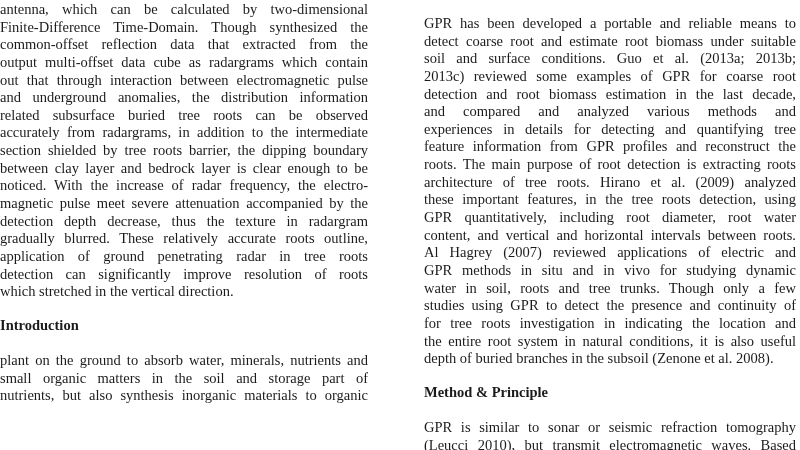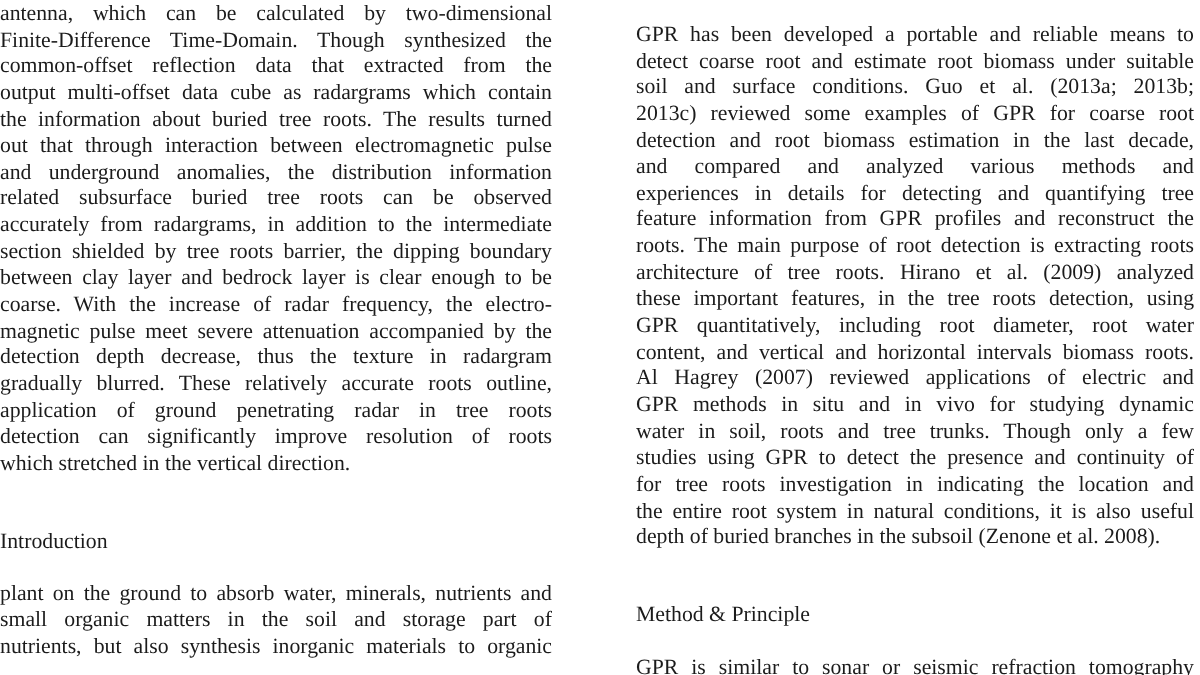--- a/index.html
+++ b/index.html
@@ -29,45 +29,44 @@
     text-align: justify;
     text-align-last: justify;
     white-space: nowrap;
     overflow: hidden;
     height: 17.65px;
   }
   .line.last {
     text-align-last: left;
   }
   .heading {
-    font-weight: normal;
-    margin-top: 34px;
+    font-weight: bold;
+    margin-top: 16px;
     margin-bottom: 17.65px;
     height: 17.65px;
     white-space: nowrap;
   }
 </style>
 </head>
 <body>
 
 <div class="page">
   <div class="column column-left" id="col-left">
       <div class="paragraph">
         <div class="line">antenna, which can be calculated by two-dimensional</div>
         <div class="line">Finite-Difference Time-Domain. Though synthesized the</div>
         <div class="line">common-offset reflection data that extracted from the</div>
         <div class="line">output multi-offset data cube as radargrams which contain</div>
-        <div class="line">the information about buried tree roots. The results turned</div>
         <div class="line">out that through interaction between electromagnetic pulse</div>
         <div class="line">and underground anomalies, the distribution information</div>
         <div class="line">related subsurface buried tree roots can be observed</div>
         <div class="line">accurately from radargrams, in addition to the intermediate</div>
         <div class="line">section shielded by tree roots barrier, the dipping boundary</div>
         <div class="line">between clay layer and bedrock layer is clear enough to be</div>
-        <div class="line">coarse. With the increase of radar frequency, the electro-</div>
+        <div class="line">noticed. With the increase of radar frequency, the electro-</div>
         <div class="line">magnetic pulse meet severe attenuation accompanied by the</div>
         <div class="line">detection depth decrease, thus the texture in radargram</div>
         <div class="line">gradually blurred. These relatively accurate roots outline,</div>
         <div class="line">application of ground penetrating radar in tree roots</div>
         <div class="line">detection can significantly improve resolution of roots</div>
         <div class="line last">which stretched in the vertical direction.</div>
       </div>
       <div class="heading">Introduction</div>
       <div class="paragraph">
         <div class="line">plant on the ground to absorb water, minerals, nutrients and</div>
@@ -82,21 +81,21 @@
         <div class="line">soil and surface conditions. Guo et al. (2013a; 2013b;</div>
         <div class="line">2013c) reviewed some examples of GPR for coarse root</div>
         <div class="line">detection and root biomass estimation in the last decade,</div>
         <div class="line">and compared and analyzed various methods and</div>
         <div class="line">experiences in details for detecting and quantifying tree</div>
         <div class="line">feature information from GPR profiles and reconstruct the</div>
         <div class="line">roots. The main purpose of root detection is extracting roots</div>
         <div class="line">architecture of tree roots. Hirano et al. (2009) analyzed</div>
         <div class="line">these important features, in the tree roots detection, using</div>
         <div class="line">GPR quantitatively, including root diameter, root water</div>
-        <div class="line">content, and vertical and horizontal intervals biomass roots.</div>
+        <div class="line">content, and vertical and horizontal intervals between roots.</div>
         <div class="line">Al Hagrey (2007) reviewed applications of electric and</div>
         <div class="line">GPR methods in situ and in vivo for studying dynamic</div>
         <div class="line">water in soil, roots and tree trunks. Though only a few</div>
         <div class="line">studies using GPR to detect the presence and continuity of</div>
         <div class="line">for tree roots investigation in indicating the location and</div>
         <div class="line">the entire root system in natural conditions, it is also useful</div>
         <div class="line last">depth of buried branches in the subsoil (Zenone et al. 2008).</div>
       </div>
       <div class="heading">Method &amp; Principle</div>
       <div class="paragraph">

